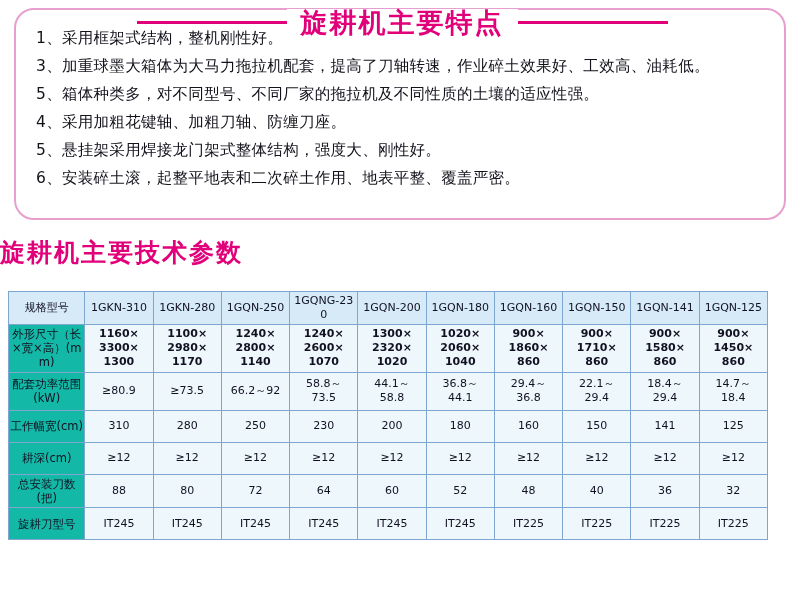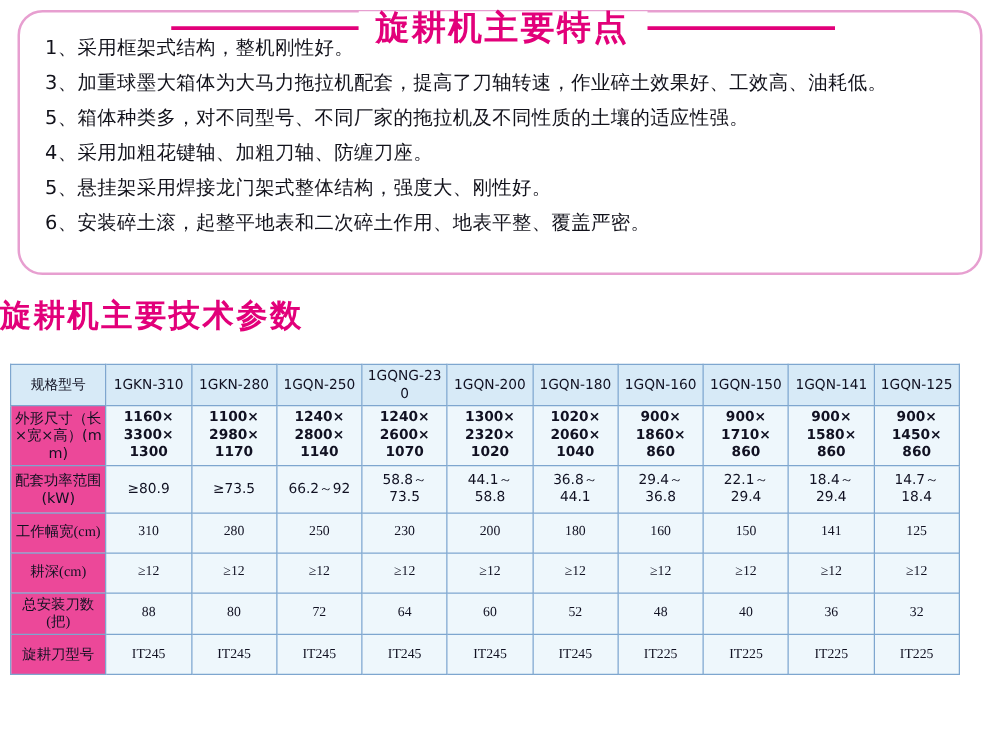--- a/index.html
+++ b/index.html
@@ -95,32 +95,32 @@
     color: #111122;
     padding: 2px 1px;
     line-height: 1.25;
     word-break: break-all;
   }
   table.spec th {
     background: #d7eaf7;
     font-weight: normal;
   }
   table.spec td.rowhead {
-    background: #ec4899;
+    background: #14b8a6;
     font-weight: normal;
     font-size: 11.5px;
   }
   table.spec td {
     background: #eef7fc;
   }
   .col-head { width: 76px; }
   .r-dim td { height: 48px; font-weight: bold; }
   .r-head th { height: 30px; }
   .r-pow td { height: 38px; }
-  .r-normal td { height: 32px; font-family: Liberation Serif, serif; }
+  .r-normal td { height: 32px; }
   .cell-multiline { white-space: pre-line; }
 </style>
 </head>
 <body>
 
 <div id="page">
 
   <div class="features-box">
     <div class="features-title-wrap">
       <div class="title-rule"></div>

